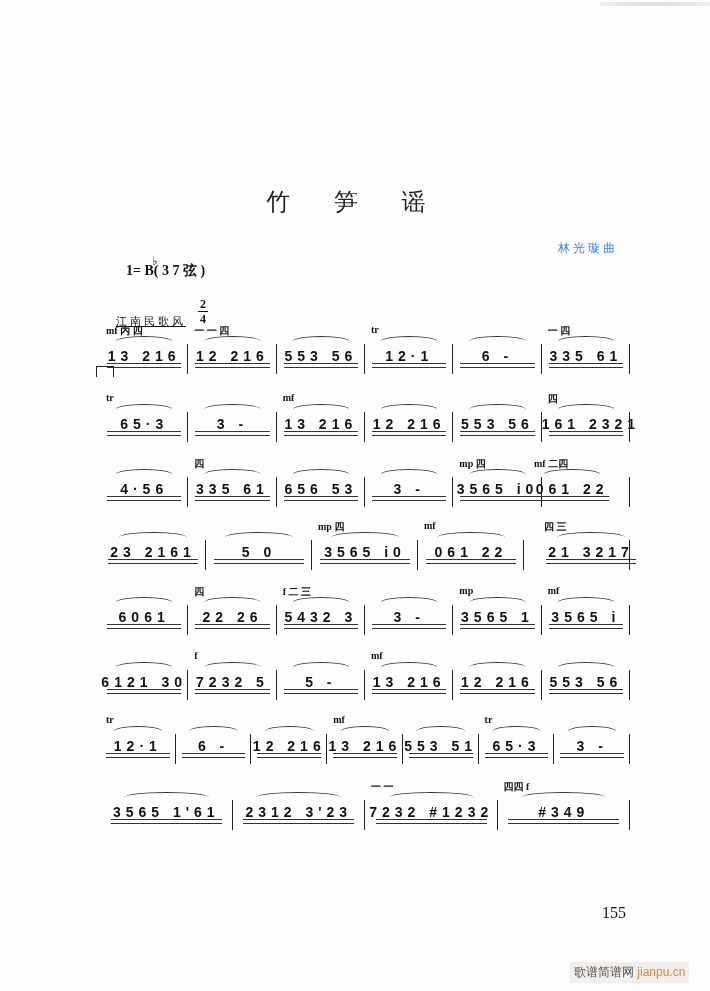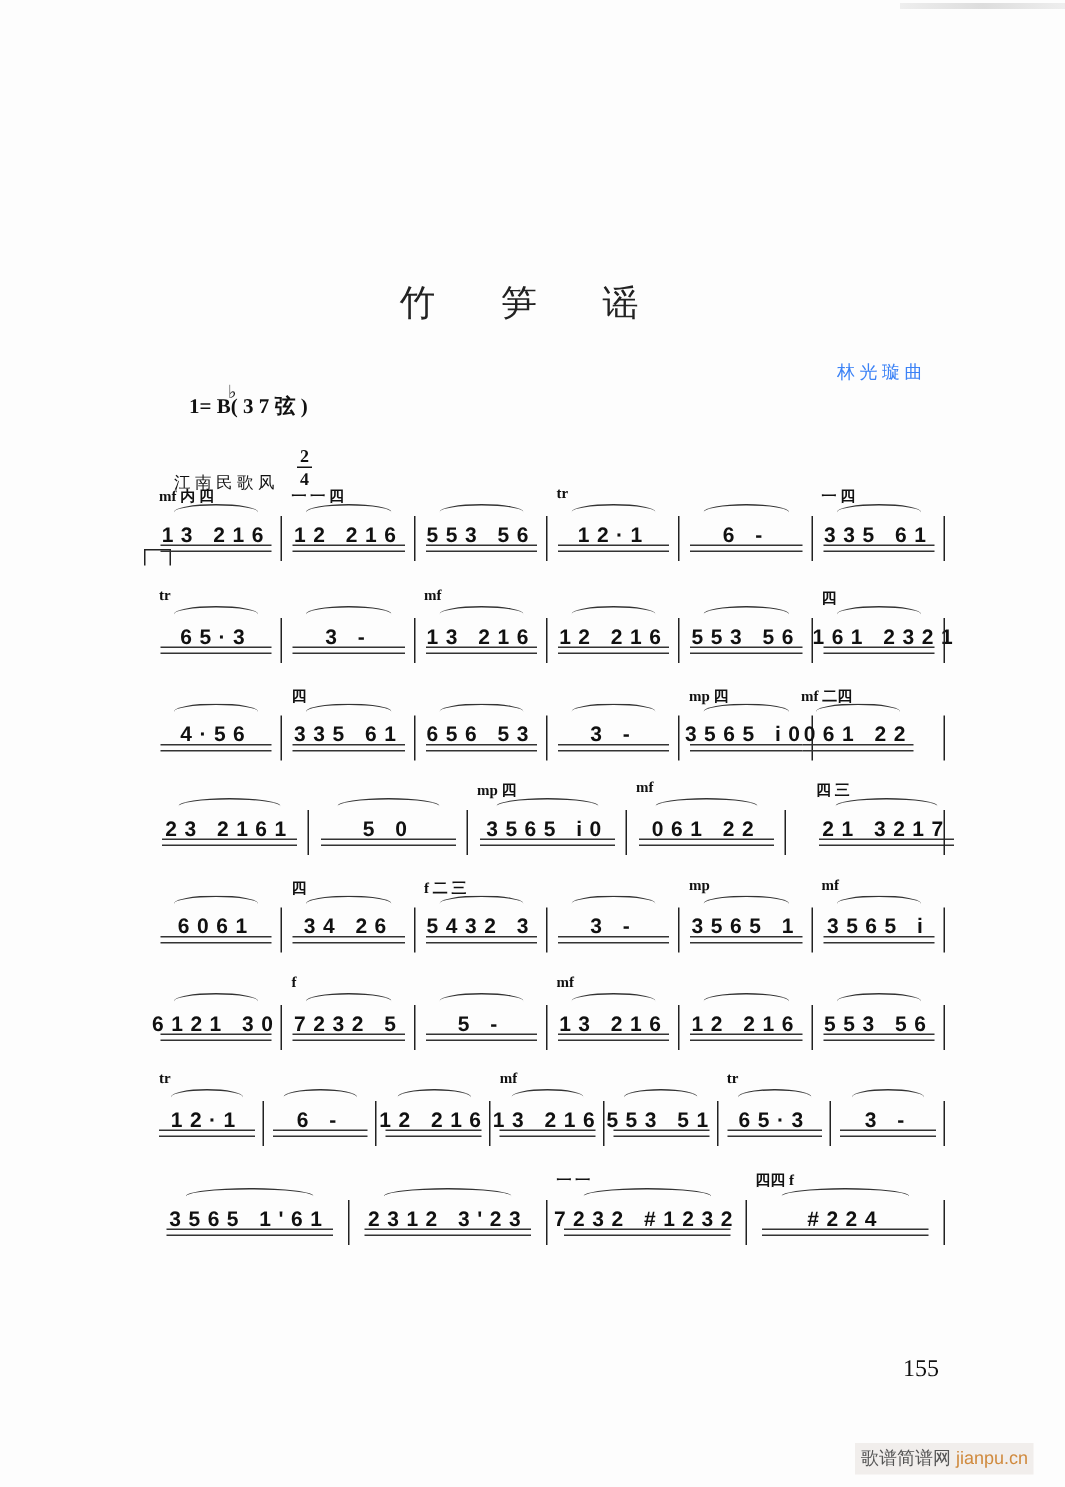--- a/index.html
+++ b/index.html
@@ -4,21 +4,21 @@
   <style>
     html, body { margin:0; padding:0; }
     body { width:710px; height:991px; background:#fdfdfd; position:relative; overflow:hidden;
       font-family:"Liberation Sans", sans-serif; color:#111; }
     .topsmudge { position:absolute; left:600px; top:2px; width:110px; height:4px; background:linear-gradient(90deg,#eee,#ddd,#eee); }
     .title { position:absolute; left:0; width:710px; top:186px; text-align:center;
       font-family:"DejaVu Serif", serif; font-size:24px; letter-spacing:18px; color:#222; }
     .composer { position:absolute; left:558px; top:240px; font-family:"DejaVu Serif", serif; font-size:12px; letter-spacing:3px; color:#3b82f6; }
     .key { position:absolute; left:126px; top:262px; font-family:"Liberation Serif", serif; font-weight:bold; font-size:14px; }
     .key .flat { position:absolute; left:26px; top:-8px; font-size:12px; font-weight:normal; }
-    .style { position:absolute; left:116px; top:314px; font-family:"DejaVu Serif", serif; font-size:11px; letter-spacing:3px; }
+    .style { position:absolute; left:116px; top:314px; font-family:"DejaVu Serif", serif; font-size:11px; letter-spacing:3px;text-decoration:underline; }
     .timesig { position:absolute; left:198px; top:298px; font-family:"Liberation Serif", serif; font-weight:bold; font-size:12px; text-align:center; line-height:12px; }
     .timesig .line { border-top:1px solid #111; width:10px; margin:1px auto; }
     .row { position:absolute; left:100px; width:530px; height:60px; }
     .measure { position:absolute; top:0; height:60px; }
     .notes { position:absolute; bottom:18px; left:0; right:0; text-align:center; font-weight:bold; font-size:14px; letter-spacing:5px; white-space:nowrap; }
     .uline { position:absolute; bottom:14px; height:3px; border-top:1px solid #333; border-bottom:1px solid #333; left:8%; right:8%; }
     .barline { position:absolute; top:22px; width:1px; height:30px; background:#222; }
     .mark { position:absolute; top:2px; font-size:10px; font-weight:bold; font-family:"Liberation Serif", serif; }
     .slur { position:absolute; top:14px; height:10px; border-top:1.5px solid #333; border-radius:50% 50% 0 0; left:18%; right:18%; }
     .pageno { position:absolute; left:602px; top:904px; font-family:"Liberation Serif", serif; font-size:16px; }
@@ -218,21 +218,21 @@
       <div class="measure" style="left: 0px; width: 88.3333px;">
         <div class="mark" style="left: 6px;"></div>
         <div class="slur"></div>
         <div class="notes">6061</div>
         <div class="uline"></div>
       </div>
       <div class="barline" style="left: 87.3333px;"></div>
       <div class="measure" style="left: 88.3333px; width: 88.3333px;">
         <div class="mark" style="left: 6px;">四</div>
         <div class="slur"></div>
-        <div class="notes">34 26</div>
+        <div class="notes">22 26</div>
         <div class="uline"></div>
       </div>
       <div class="barline" style="left: 175.667px;"></div>
       <div class="measure" style="left: 176.667px; width: 88.3333px;">
         <div class="mark" style="left: 6px;">f 二 三</div>
         <div class="slur"></div>
         <div class="notes">5432 3</div>
         <div class="uline"></div>
       </div>
       <div class="barline" style="left: 264px;"></div>
@@ -371,21 +371,21 @@
       <div class="measure" style="left: 265px; width: 132.5px;">
         <div class="mark" style="left: 6px;">一 一</div>
         <div class="slur"></div>
         <div class="notes">7232 #1232</div>
         <div class="uline"></div>
       </div>
       <div class="barline" style="left: 396.5px;"></div>
       <div class="measure" style="left: 397.5px; width: 132.5px;">
         <div class="mark" style="left: 6px;">四四 f</div>
         <div class="slur"></div>
-        <div class="notes">#224</div>
+        <div class="notes">#349</div>
         <div class="uline"></div>
       </div>
       <div class="barline" style="left: 529px;"></div>
     </div>
   </div>
 
 <div class="pageno">155</div>
 <div class="watermark">
   <span>歌谱简谱网</span>
   <span class="url">jianpu.cn</span>

